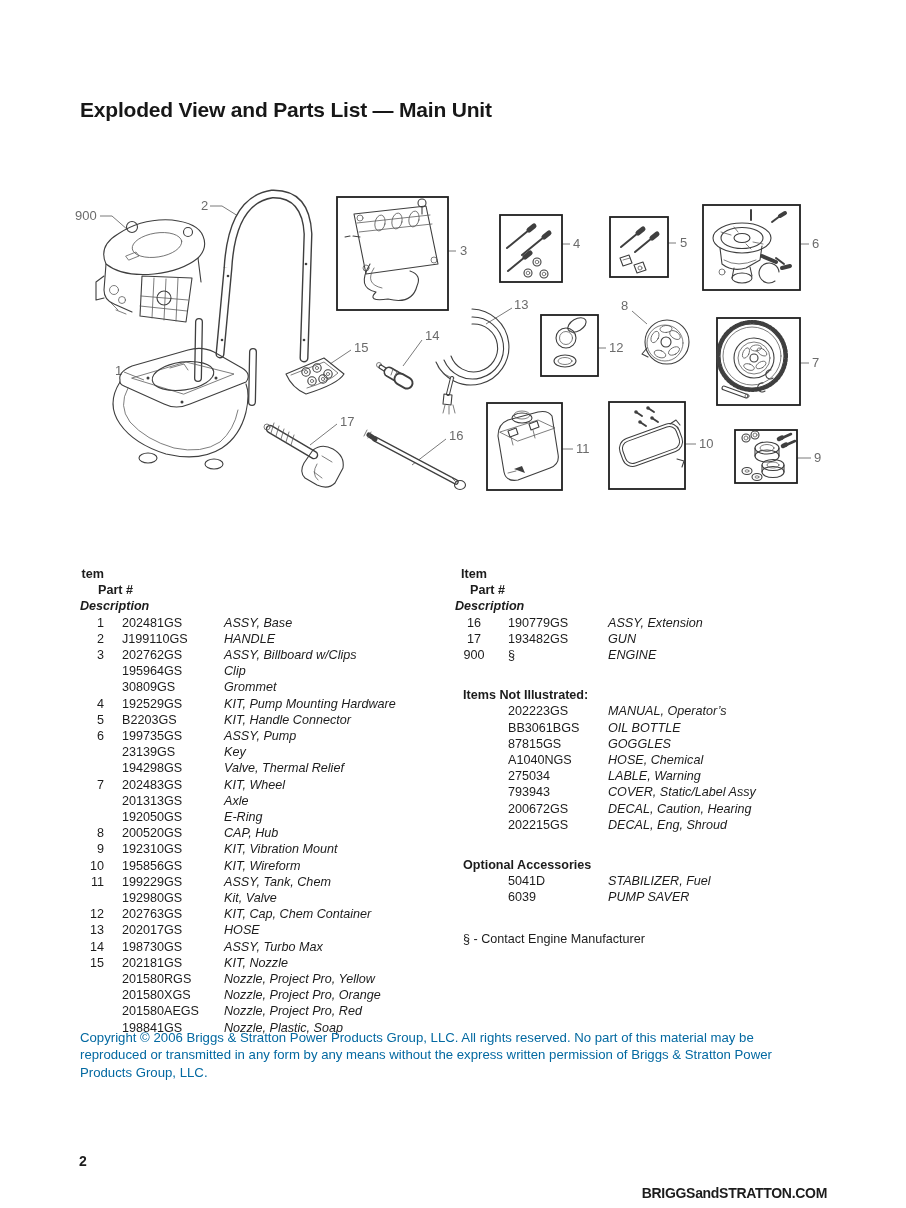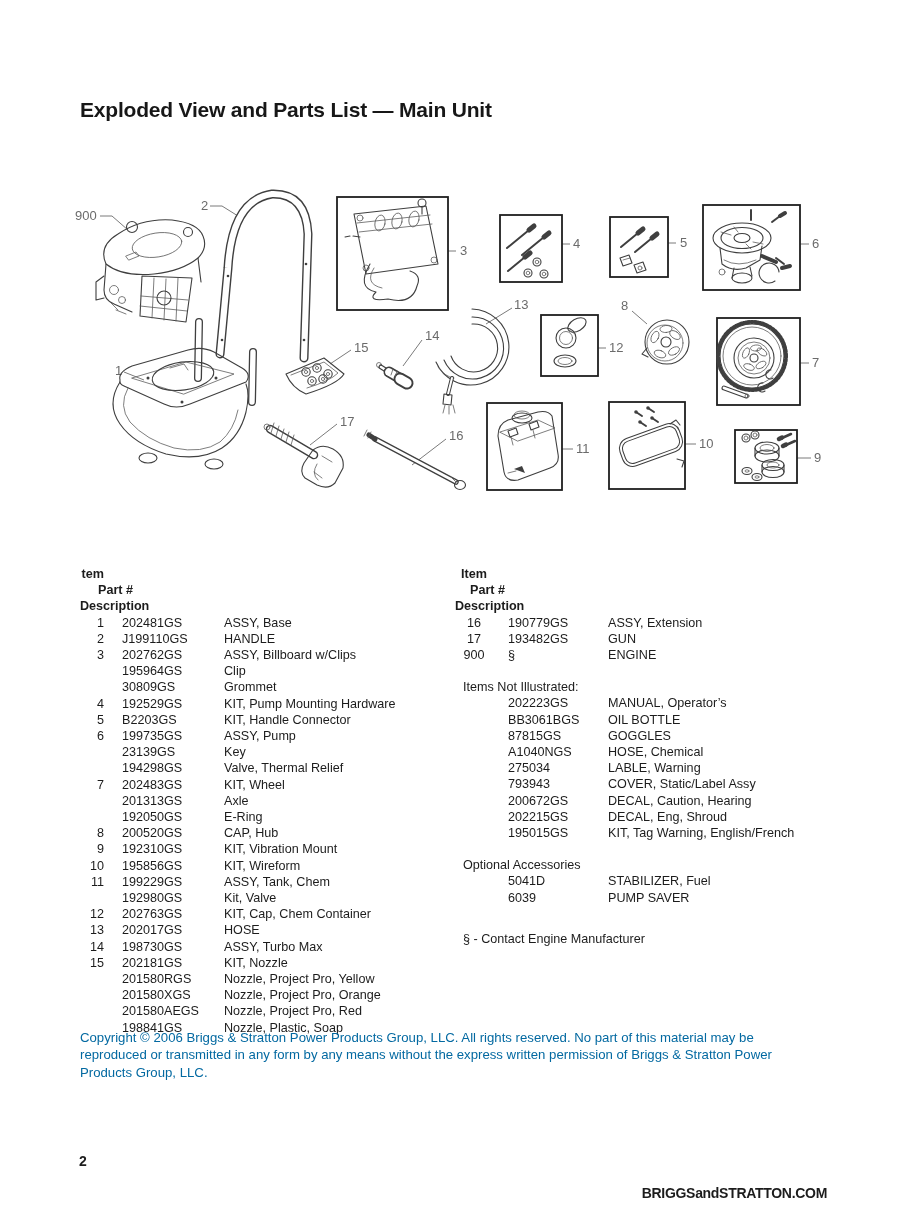--- a/index.html
+++ b/index.html
@@ -16,25 +16,25 @@
   .callout{fill:#6b6b6b;font-size:13px;font-family:"Liberation Sans",sans-serif;}
   .fillDark{fill:#3f3f3f;stroke:none;}
   
   .ptable{position:absolute;font-size:12.6px;line-height:16.2px;}
   .ptable-left{left:80px;top:566px;width:340px;}
   .ptable-right{left:455px;top:566px;width:375px;}
   .prow{display:flex;}
   .cell{display:block;}
   .c-item{width:24px;flex:none;text-align:right;white-space:pre;}
   .c-part{margin-left:18px;width:102px;flex:none;white-space:pre;}
-  .c-desc{flex:1;white-space:pre;}
+  .c-desc{flex:1;white-space:pre;font-style:italic;}
   .ptable .hdr{font-weight:bold;flex-direction:column;}
   .ptable-right .c-item{width:38px;text-align:center;}
   .ptable-right .c-part{margin-left:15px;width:100px;}
-  .sec-heading{font-weight:normal;padding-left:8px;margin-top:16px;}
+  .sec-heading{font-weight:bold;padding-left:8px;margin-top:24px;}
   .footnote{padding-left:8px;margin-top:25px;}
   .copyright{position:absolute;left:80px;top:1029px;width:720px;font-size:13.2px;line-height:17.4px;color:#0369a1;}
   .footer-page{position:absolute;left:79px;top:1153px;font-size:14px;font-weight:bold;}
   .footer-site{position:absolute;right:79px;top:1185px;font-size:14px;font-weight:bold;letter-spacing:-0.3px;}
 </style>
 </head>
 <body>
 
 <div class="page-title">Exploded View and Parts List — Main Unit</div>
 
@@ -543,25 +543,20 @@
       <div class="prow">
         <span class="cell c-item"></span>
         <span class="cell c-part">200672GS</span>
         <span class="cell c-desc">DECAL, Caution, Hearing</span>
       </div>
       <div class="prow">
         <span class="cell c-item"></span>
         <span class="cell c-part">202215GS</span>
         <span class="cell c-desc">DECAL, Eng, Shroud</span>
       </div>
-      <div class="prow">
-        <span class="cell c-item"></span>
-        <span class="cell c-part">195015GS</span>
-        <span class="cell c-desc">KIT, Tag Warning, English/French</span>
-      </div>
     </div>
 
   <div class="sec-heading">Optional Accessories</div>
   <div>
       <div class="prow">
         <span class="cell c-item"></span>
         <span class="cell c-part">5041D</span>
         <span class="cell c-desc">STABILIZER, Fuel</span>
       </div>
       <div class="prow">

